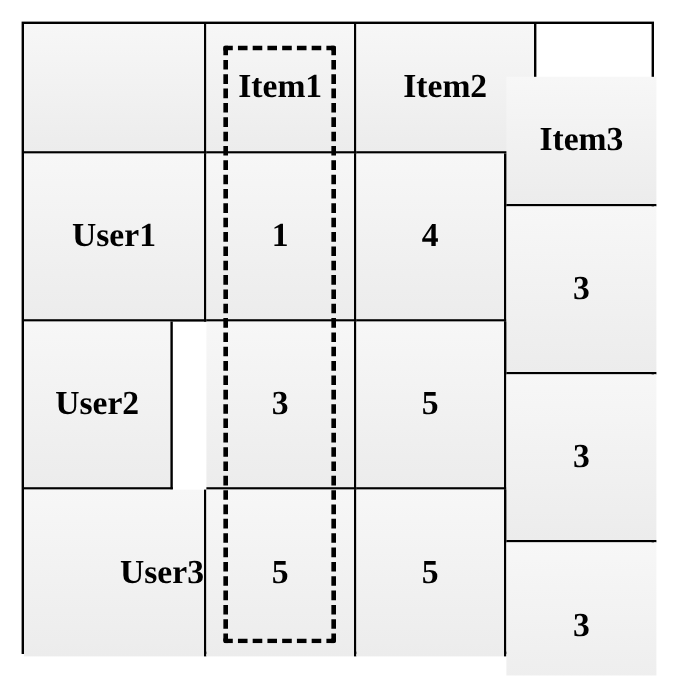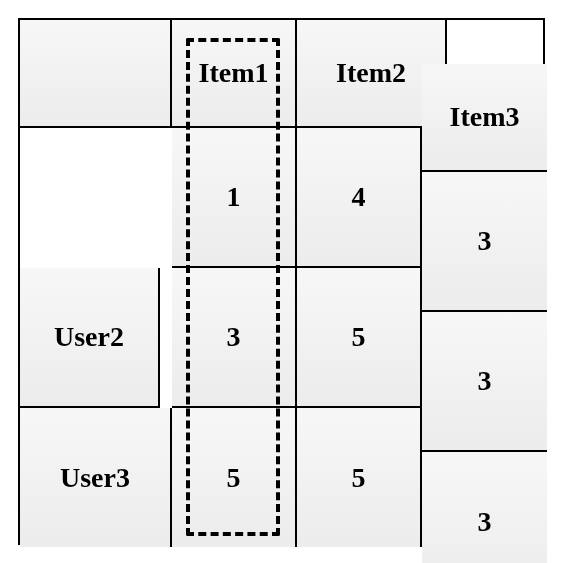--- a/index.html
+++ b/index.html
@@ -48,44 +48,47 @@
   <div class="cell" style="left:152px; top:0; width:125px; height:108px;">
       <span>Item1</span>
     </div>
   <div class="cell" style="left:277px; top:0; width:150px; height:108px;">
       <span>Item2</span>
     </div>
   <div class="cell last-col" style="left:402px; top:0; width:125px; height:108px;">
       <span>Item3</span>
     </div>
 
+  <div class="cell" style="left:0; top:108px; width:152px; height:140px;">
+      <span>User1</span>
+    </div>
   <div class="cell" style="left:152px; top:108px; width:125px; height:140px;">
       <span>1</span>
     </div>
   <div class="cell" style="left:277px; top:108px; width:125px; height:140px;">
       <span>4</span>
     </div>
   <div class="cell last-col" style="left:402px; top:108px; width:125px; height:140px;">
       <span>3</span>
     </div>
 
-  <div class="cell" style="left:0; top:248px; width:140px; height:140px;">
+  <div class="cell" style="left:0; top:248px; width:124px; height:140px;">
       <span>User2</span>
     </div>
   <div class="cell" style="left:152px; top:248px; width:125px; height:140px;">
       <span>3</span>
     </div>
   <div class="cell" style="left:277px; top:248px; width:125px; height:140px;">
       <span>5</span>
     </div>
   <div class="cell last-col" style="left:402px; top:248px; width:125px; height:140px;">
       <span>3</span>
     </div>
 
-  <div class="cell last-row" style="left:0; top:388px; width:152px; height:139px;">
+  <div class="cell last-row" style="left:0; top:388px; width:152px; height:139px;justify-content:flex-end;">
       <span>User3</span>
     </div>
   <div class="cell last-row" style="left:152px; top:388px; width:125px; height:139px;">
       <span>5</span>
     </div>
   <div class="cell last-row" style="left:277px; top:388px; width:125px; height:139px;">
       <span>5</span>
     </div>
   <div class="cell last-col last-row" style="left:402px; top:388px; width:125px; height:139px;">
       <span>3</span>

